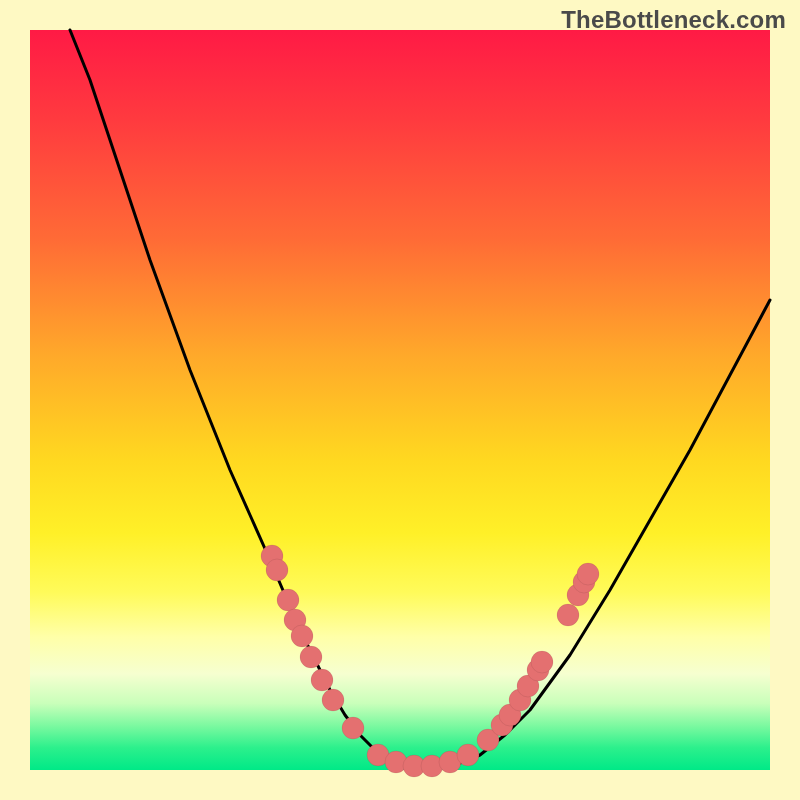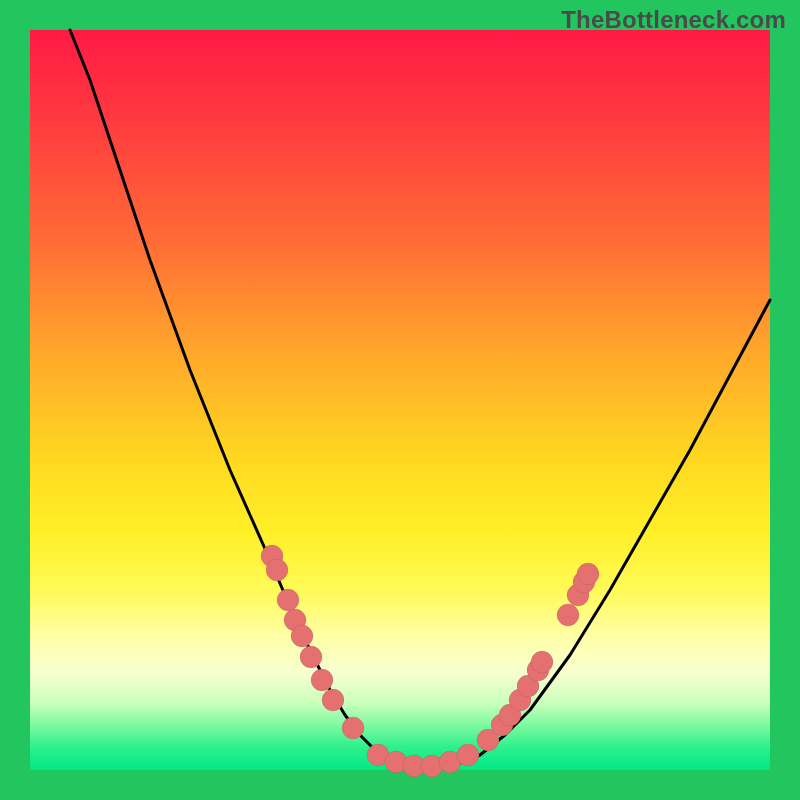--- a/index.html
+++ b/index.html
@@ -8,21 +8,21 @@
     width: 800px;
     height: 800px;
     background: #000;
     font-family: Arial, Helvetica, sans-serif;
     overflow: hidden;
   }
   .frame {
     position: relative;
     width: 800px;
     height: 800px;
-    background: #22c55e;
+    background: #fef9c3;
   }
   .plot-area {
     position: absolute;
     left: 30px;
     top: 30px;
     width: 740px;
     height: 740px;
     
     background: linear-gradient(to bottom,
       #ff1a45 0%,

